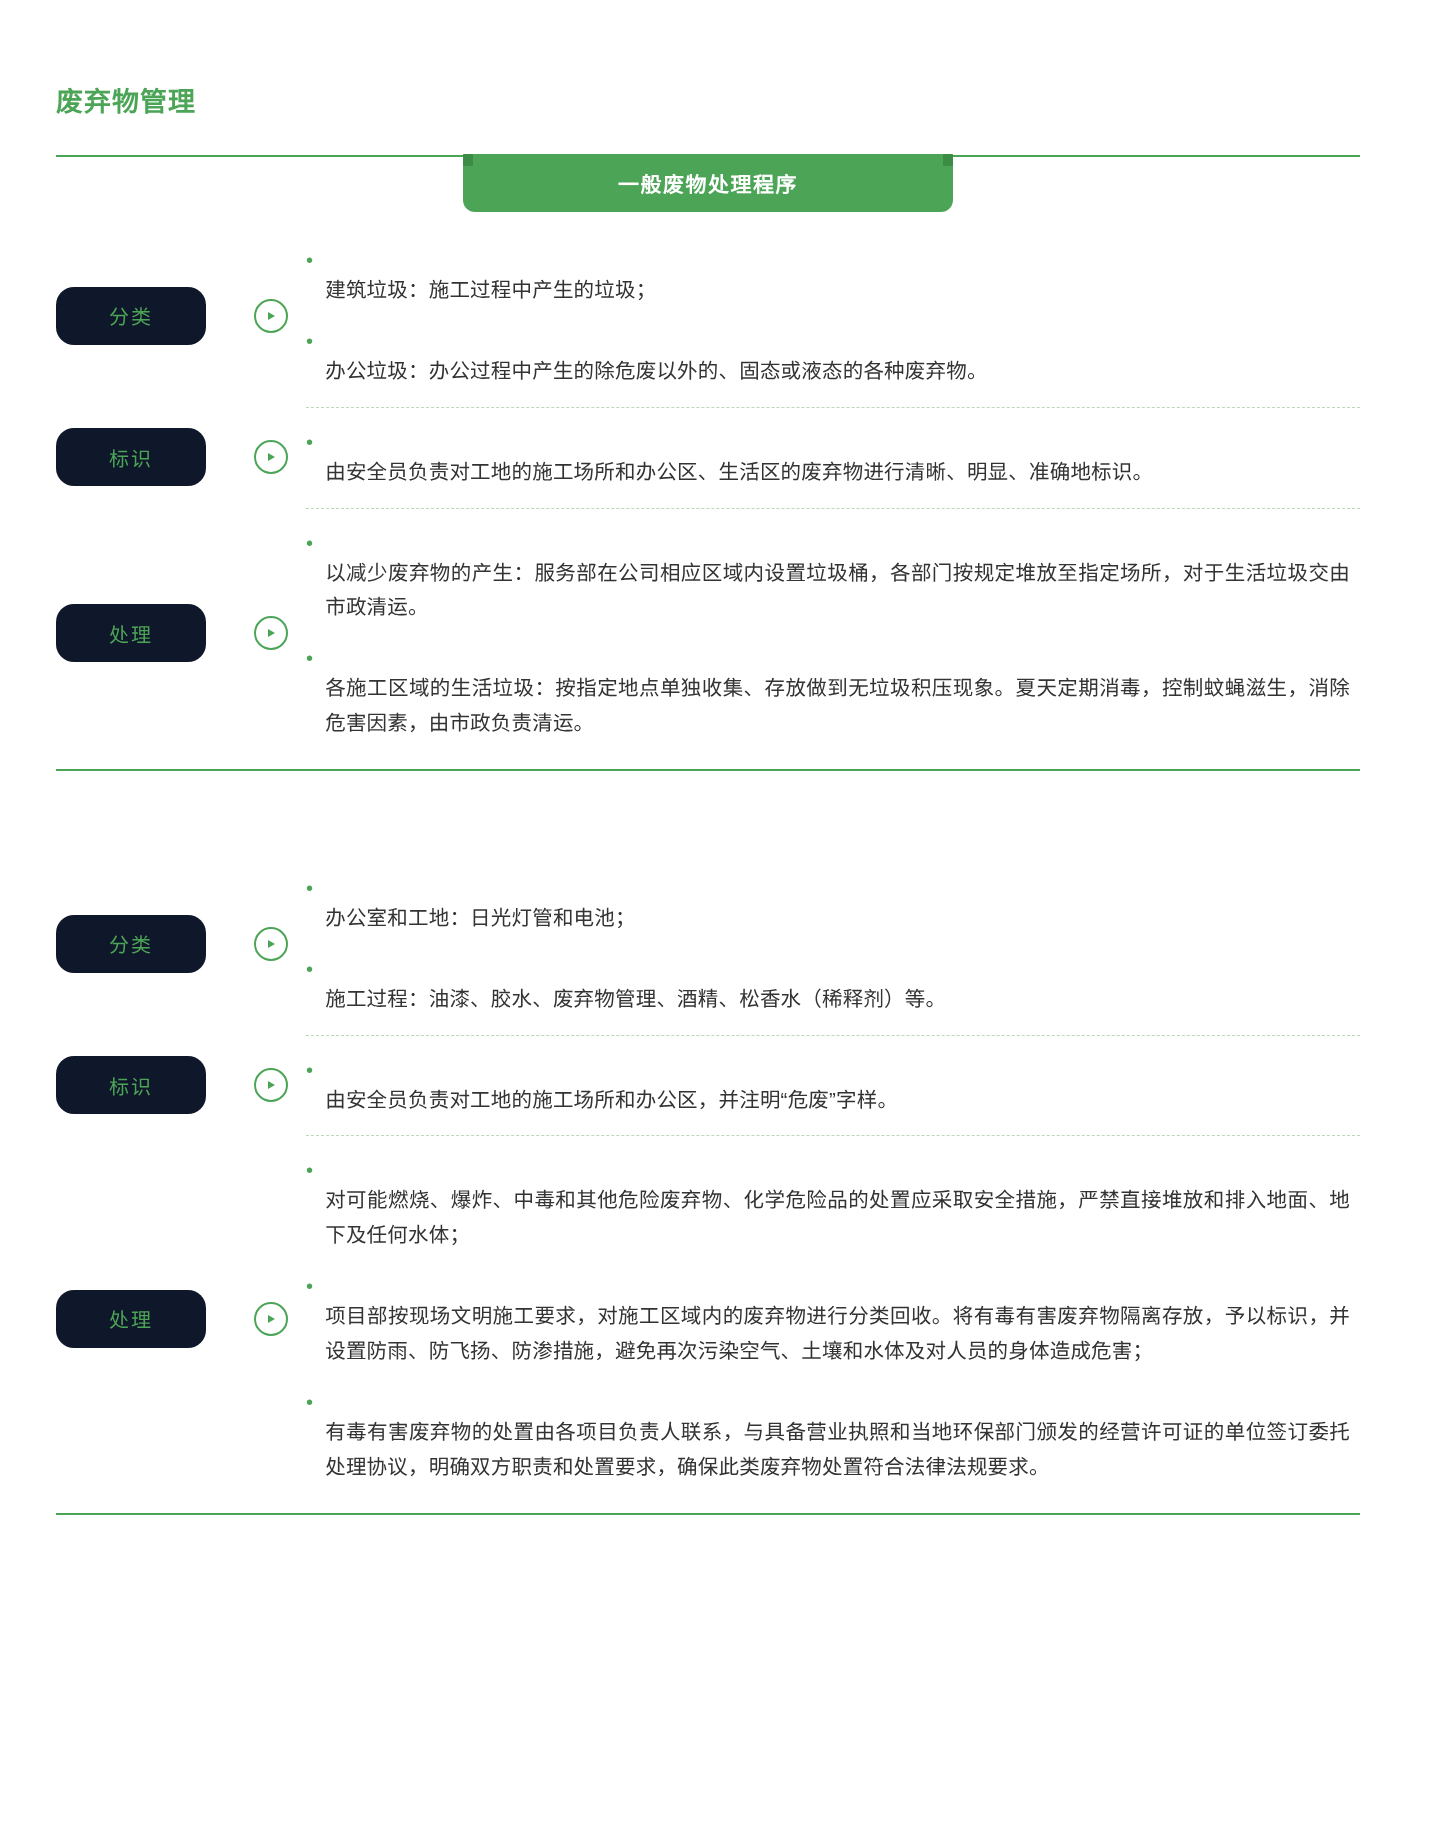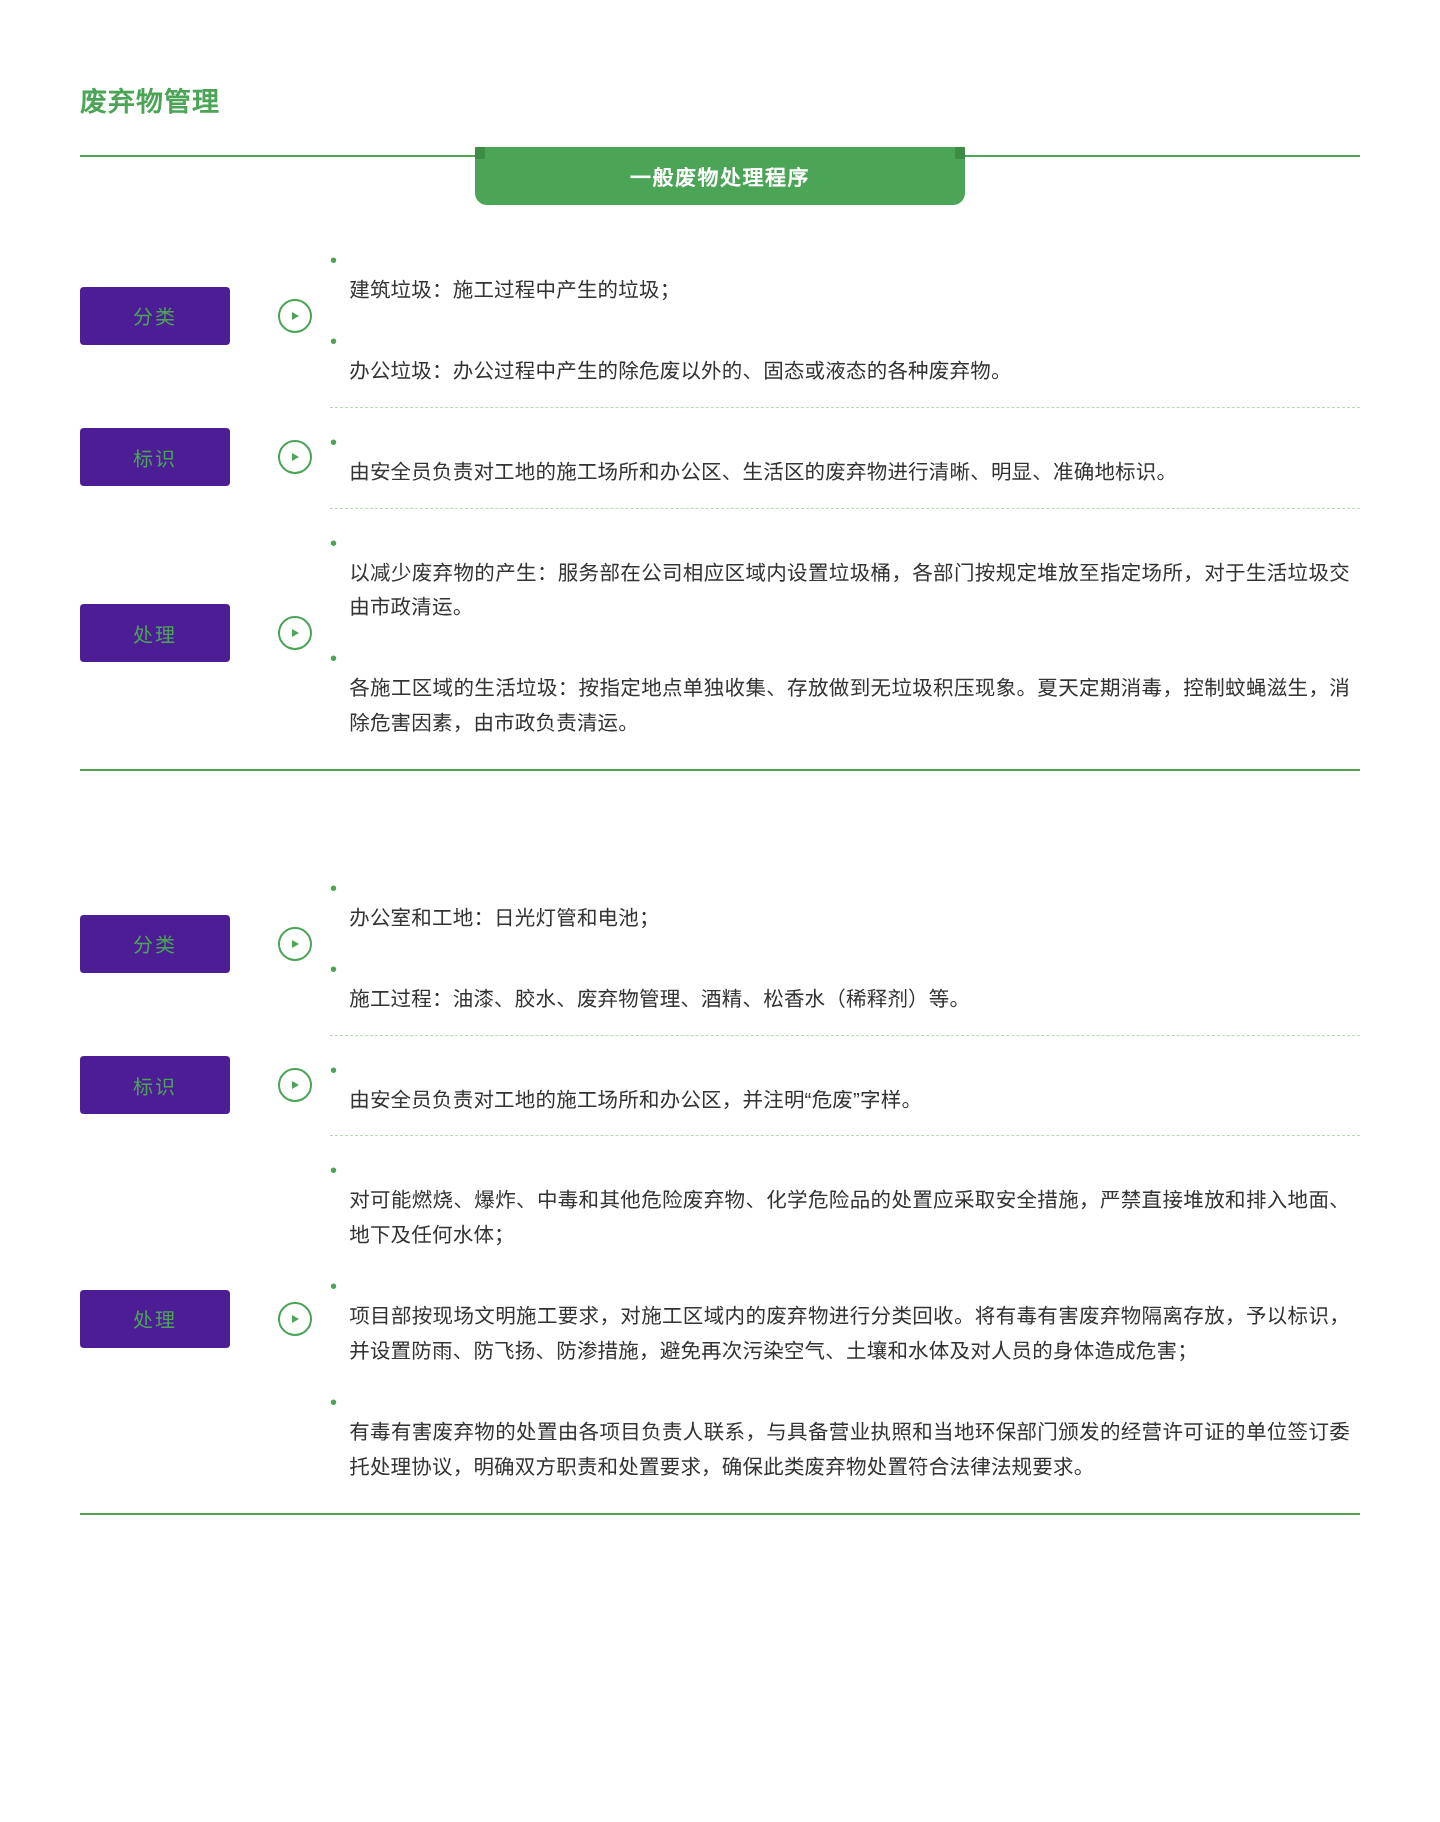--- a/index.html
+++ b/index.html
@@ -10,21 +10,21 @@
     width: 1440px;
     min-height: 1822px;
     background: #ffffff;
     font-family: "Liberation Sans", "DejaVu Sans", sans-serif;
     color: #333333;
   }
   .page {
     width: 1440px;
     min-height: 1822px;
     box-sizing: border-box;
-    padding: 60px 80px 40px 80px;
+    padding: 60px 80px 40px 56px;
     position: relative;
   }
   .section-title {
     color: #4CA456;
     font-size: 27px;
     font-weight: bold;
     letter-spacing: 1px;
     margin: 20px 0 24px 0;
   }
   .intro {
@@ -50,21 +50,21 @@
     top: 12px;
     left: 0;
     right: 0;
     height: 2px;
     background: #4CA456;
   }
   .proc-banner {
     position: absolute;
     left: 50%;
     transform: translateX(-50%);
-    top: 4px;
+    top: 11px;
     width: 490px;
     height: 58px;
     background: #4CA456;
     border-radius: 0 0 12px 12px;
     color: #ffffff;
     font-size: 21px;
     font-weight: bold;
     letter-spacing: 1.5px;
     display: flex;
     align-items: center;
@@ -104,22 +104,22 @@
   }
   .label-cell {
     width: 180px;
     min-width: 180px;
     display: flex;
     align-items: center;
   }
   .label-chip {
     width: 150px;
     height: 58px;
-    background: #4c1d95;
-    border-radius: 4px;
+    background: #0f172a;
+    border-radius: 18px;
     color: #4CA456;
     font-size: 20px;
     letter-spacing: 2px;
     display: flex;
     align-items: center;
     justify-content: center;
   }
   .arrow-cell {
     width: 70px;
     min-width: 70px;

